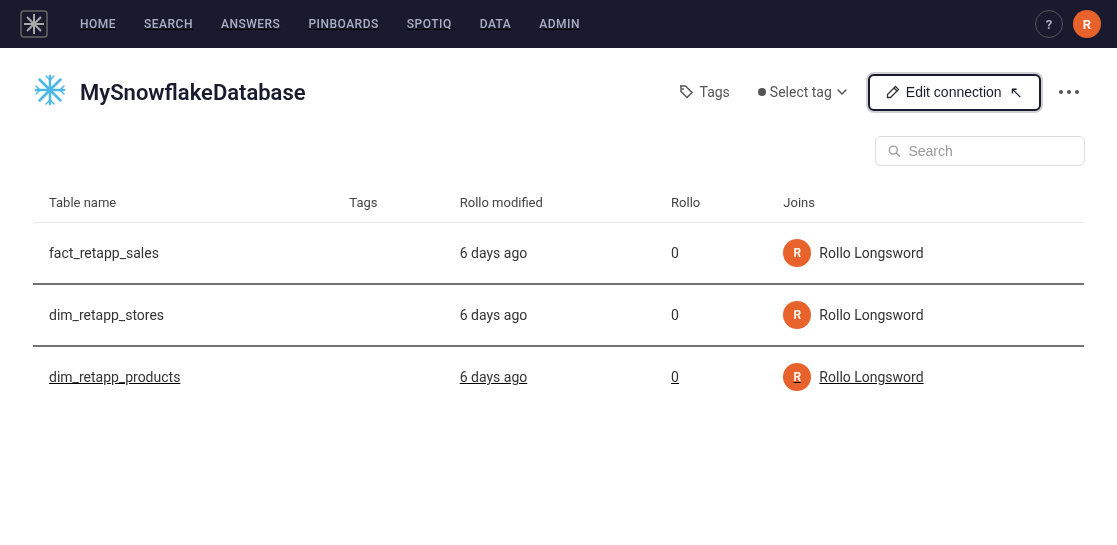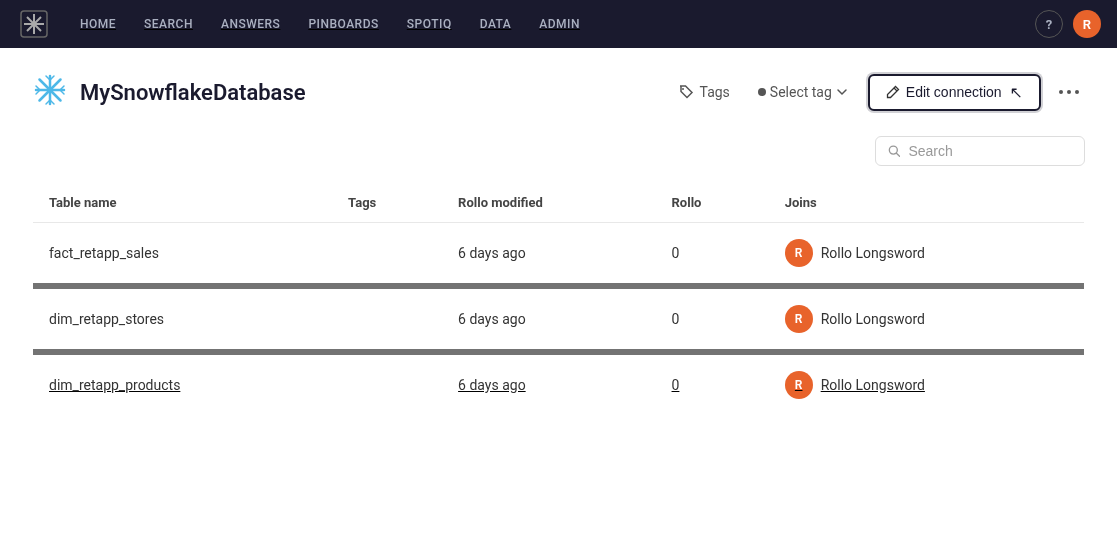--- a/index.html
+++ b/index.html
@@ -174,25 +174,25 @@
       overflow: hidden;
     }
     .data-table thead tr {
       background: #fff;
       border-bottom: 1px solid #e8e8e8;
     }
     .data-table th {
       text-align: left;
       padding: 12px 16px;
       font-size: 13px;
-      font-weight: 700;
+      font-weight: 400;
       color: #444;
     }
     .data-table tbody tr {
-      border-bottom: 6px solid #737373;
+      border-bottom: 2px solid #737373;
       background: #fff;
     }
     .data-table tbody tr:last-child { border-bottom: none; text-decoration: underline; }
     .data-table td {
       padding: 16px 16px;
       font-size: 14px;
       color: #333;
     }
     .author-cell {
       display: flex;

